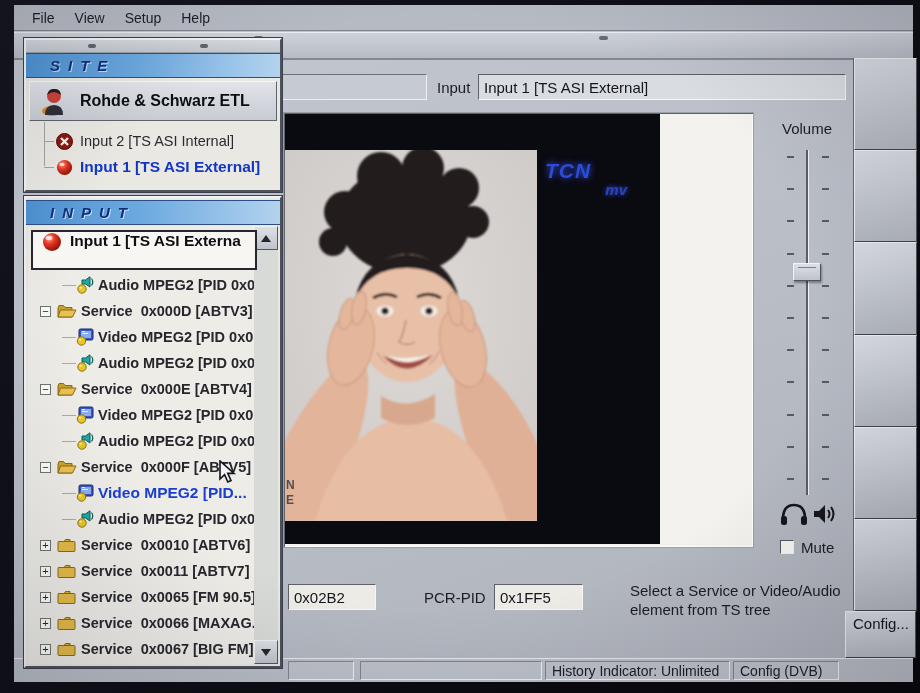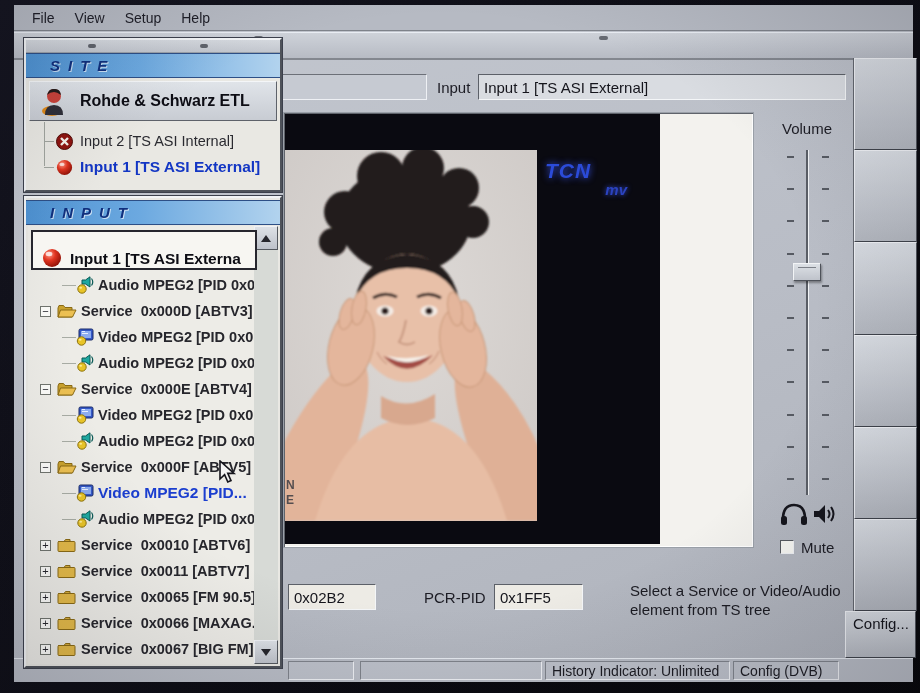--- a/index.html
+++ b/index.html
@@ -85,21 +85,21 @@
   .device-label{font-size:16px;font-weight:bold;color:#0d0d14;}
   .site-list{position:relative;padding:4px 0 0 0;}
   .site-row{height:26px;display:flex;align-items:center;gap:7px;padding-left:30px;position:relative;}
   .site-row .dash{width:10px;height:1px;background:#a0a49e;position:absolute;left:18px;top:13px;}
   .site-vline{position:absolute;left:18px;top:-2px;width:1px;height:44px;background:#a0a49e;}
   .site-label{font-size:14.5px;color:#2a2a30;white-space:pre;}
   .site-row.active .site-label{font-size:15.5px;font-weight:bold;color:#1336c4;}
   
   .tree-area{position:absolute;left:2px;top:28px;right:2px;bottom:2px;background:#edecE7;overflow:hidden;}
   .root-box{position:absolute;left:3px;top:4px;width:226px;height:40px;background:#f7f6f2;
-    border:2px solid #26262e;box-sizing:border-box;display:flex;align-items:flex-end;gap:8px;
+    border:2px solid #26262e;box-sizing:border-box;display:flex;align-items:flex-start;gap:8px;
     padding-left:9px;overflow:hidden;z-index:5;}
   .root-label{font-size:15.5px;font-weight:bold;color:#0d0d14;white-space:pre;}
   .tree-rows{position:absolute;left:3px;top:46px;right:24px;bottom:0;overflow:hidden;}
   .tree-row{height:26px;display:flex;align-items:center;white-space:pre;}
   .expander{width:11px;height:11px;margin-left:9px;background:#fbfbf8;border:1px solid #70746e;
     box-sizing:border-box;font-size:11px;line-height:8px;text-align:center;color:#26262c;flex:none;}
   .tree-row .gap1{width:6px;flex:none;}
   .tree-row.child .connector{width:14px;height:1px;background:#a8aca4;margin-left:31px;flex:none;}
   .tree-icon{display:inline-flex;flex:none;}
   .tree-label{font-size:14.5px;font-weight:600;color:#26262c;margin-left:4px;overflow:hidden;}

